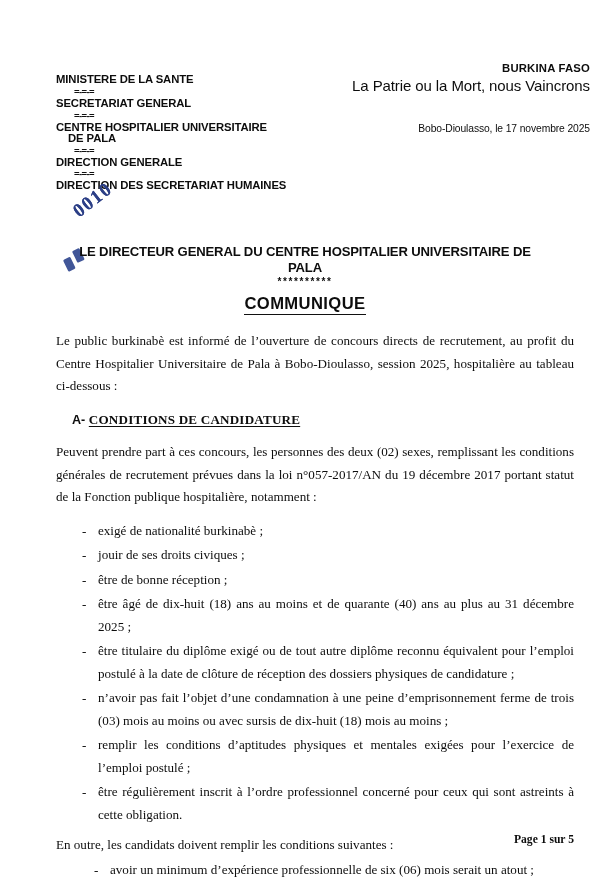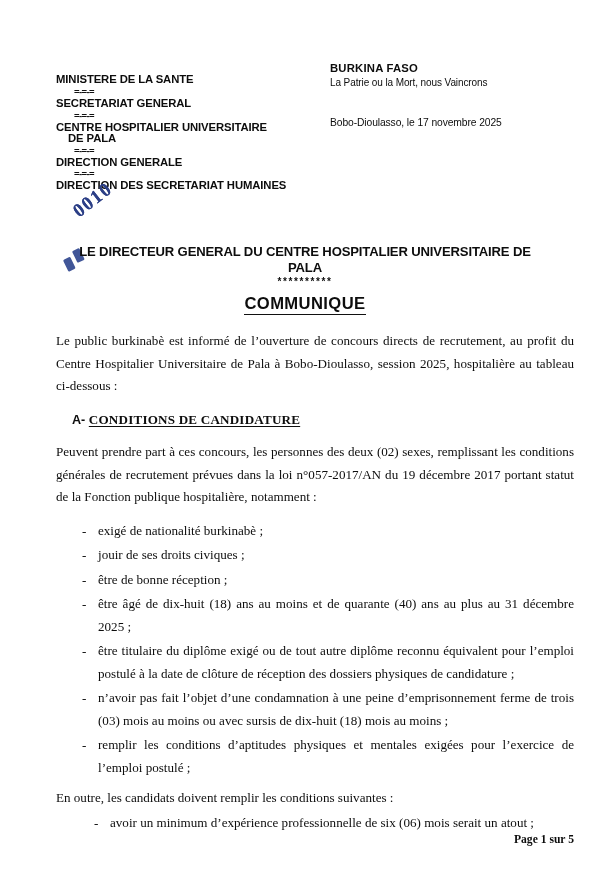--- a/index.html
+++ b/index.html
@@ -58,30 +58,30 @@
     margin: 1.5px 0 1.5px 0;
     line-height: 1;
     color: #111;
   }
 
   .hdr-right {
     position: absolute;
     left: 330px;
     top: 0;
     width: 260px;
-    text-align: left;
+    text-align: right;
     font-family: "Liberation Sans", sans-serif;
   }
   .country {
     font-size: 11.3px;
     font-weight: bold;
     letter-spacing: 0.2px;
   }
   .motto {
-    font-size: 10px;
+    font-size: 15px;
     margin-top: 3px;
     letter-spacing: -0.1px;
   }
   .place-date {
     font-size: 10.3px;
     margin-top: 29px;
     letter-spacing: -0.1px;
   }
 
   
@@ -295,20 +295,21 @@
     <p class="para">Peuvent prendre part à ces concours, les personnes des deux (02) sexes, remplissant les conditions générales de recrutement prévues dans la loi n°057-2017/AN du 19 décembre 2017 portant statut de la Fonction publique hospitalière, notamment :</p>
 
     <ul class="dash">
       <li>exigé de nationalité burkinabè ;</li>
       <li>jouir de ses droits civiques ;</li>
       <li>être de bonne réception ;</li>
       <li>être âgé de dix-huit (18) ans au moins et de quarante (40) ans au plus au 31 décembre 2025 ;</li>
       <li>être titulaire du diplôme exigé ou de tout autre diplôme reconnu équivalent pour l’emploi postulé à la date de clôture de réception des dossiers physiques de candidature ;</li>
       <li>n’avoir pas fait l’objet d’une condamnation à une peine d’emprisonnement ferme de trois (03) mois au moins ou avec sursis de dix-huit (18) mois au moins ;</li>
       <li>remplir les conditions d’aptitudes physiques et mentales exigées pour l’exercice de l’emploi postulé ;</li>
+      <li>être régulièrement inscrit à l’ordre professionnel concerné pour ceux qui sont astreints à cette obligation.</li>
     </ul>
 
     <p class="para outro">En outre, les candidats doivent remplir les conditions suivantes :</p>
 
     <ul class="dash indent2">
       <li>avoir un minimum d’expérience professionnelle de six (06) mois serait un atout ;</li>
 
     </ul>
   </div>
 

